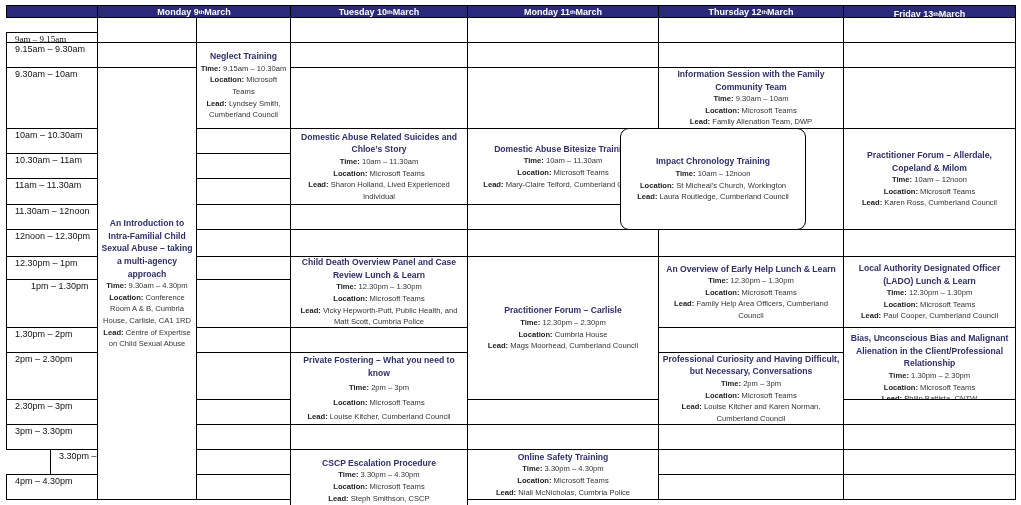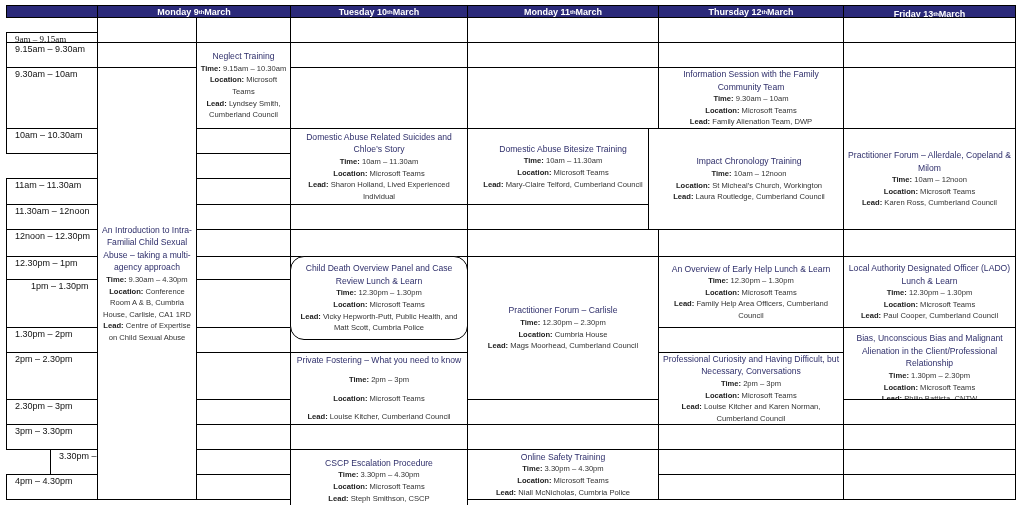--- a/index.html
+++ b/index.html
@@ -7,21 +7,21 @@
          font-family: "Liberation Sans", sans-serif; color: #222; }
   #timetable { position: absolute; left: 0; top: 0; width: 1021px; height: 505px; }
   .cell { position: absolute; box-sizing: border-box; border: 1px solid #000;
           background: #fff; overflow: hidden; }
   .hdr { background: #2b2a7a; color: #fff; font-weight: bold; font-size: 9px;
          display: flex; align-items: center; justify-content: center; border-color: #000; }
   .hdr sup { font-size: 6px; vertical-align: super; line-height: 0; }
   .time { font-size: 9px; padding: 1px 0 0 8px; color: #111; }
   .event { display: flex; flex-direction: column; align-items: center; justify-content: center;
            text-align: center; padding: 1px 3px; font-size: 7.6px; line-height: 11.6px; color: #333; }
-  .event .title { color: #2f2f6b; font-weight: normal; font-size: 8.6px; line-height: 12.6px; }
+  .event .title { color: #2f2f6b; font-weight: bold; font-size: 8.6px; line-height: 12.6px; }
   .event b { color: #222; }
 </style>
 </head>
 <body>
 
 <div id="timetable">
     <div class="cell hdr" style="left: 6px; top: 5px; width: 92px; height: 13px;"></div>
     <div class="cell hdr" style="left: 97px; top: 5px; width: 194px; height: 13px;">
       <span>Monday 9</span>
       <sup>th</sup>
@@ -59,20 +59,21 @@
     <div class="cell " style="left: 290px; top: 42px; width: 178px; height: 26px;"></div>
     <div class="cell " style="left: 467px; top: 42px; width: 192px; height: 26px;"></div>
     <div class="cell " style="left: 658px; top: 42px; width: 186px; height: 26px;"></div>
     <div class="cell " style="left: 843px; top: 42px; width: 173px; height: 26px;"></div>
     <div class="cell time" style="left: 6px; top: 67px; width: 92px; height: 62px;">9.30am – 10am</div>
     <div class="cell " style="left: 290px; top: 67px; width: 178px; height: 62px;"></div>
     <div class="cell " style="left: 467px; top: 67px; width: 192px; height: 62px;"></div>
     <div class="cell " style="left: 843px; top: 67px; width: 173px; height: 62px;"></div>
     <div class="cell time" style="left: 6px; top: 128px; width: 92px; height: 26px;">10am – 10.30am</div>
     <div class="cell " style="left: 196px; top: 128px; width: 95px; height: 26px;"></div>
+    <div class="cell time" style="left: 6px; top: 153px; width: 92px; height: 26px;">10.30am – 11am</div>
     <div class="cell " style="left: 196px; top: 153px; width: 95px; height: 26px;"></div>
     <div class="cell time" style="left: 6px; top: 178px; width: 92px; height: 27px;">11am – 11.30am</div>
     <div class="cell " style="left: 196px; top: 178px; width: 95px; height: 27px;"></div>
     <div class="cell time" style="left: 6px; top: 204px; width: 92px; height: 26px;">11.30am – 12noon</div>
     <div class="cell " style="left: 196px; top: 204px; width: 95px; height: 26px;"></div>
     <div class="cell " style="left: 290px; top: 204px; width: 178px; height: 26px;"></div>
     <div class="cell " style="left: 467px; top: 204px; width: 192px; height: 26px;"></div>
     <div class="cell time" style="left: 6px; top: 229px; width: 92px; height: 28px;">12noon – 12.30pm</div>
     <div class="cell " style="left: 196px; top: 229px; width: 95px; height: 28px;"></div>
     <div class="cell " style="left: 290px; top: 229px; width: 178px; height: 28px;"></div>
@@ -118,21 +119,21 @@
       <div><b>Time:</b> <span>9.15am – 10.30am</span></div>
       <div><b>Location:</b> <span>Microsoft Teams</span></div>
       <div><b>Lead:</b> <span>Lyndsey Smith, Cumberland Council</span></div>
     </div>
     <div class="cell event" style="left: 290px; top: 128px; width: 178px; height: 77px;">
       <span class="title" style="display: block;">Domestic Abuse Related Suicides and Chloe’s Story</span>
       <div><b>Time:</b> <span>10am – 11.30am</span></div>
       <div><b>Location:</b> <span>Microsoft Teams</span></div>
       <div><b>Lead:</b> <span>Sharon Holland, Lived Experienced Individual</span></div>
     </div>
-    <div class="cell event" style="left: 290px; top: 256px; width: 178px; height: 84px; border-radius: 14px;">
+    <div class="cell event" style="left: 290px; top: 256px; width: 178px; height: 72px;">
       <span class="title" style="display: block;">Child Death Overview Panel and Case Review Lunch &amp; Learn</span>
       <div><b>Time:</b> <span>12.30pm – 1.30pm</span></div>
       <div><b>Location:</b> <span>Microsoft Teams</span></div>
       <div><b>Lead:</b> <span>Vicky Hepworth-Putt, Public Health, and Matt Scott, Cumbria Police</span></div>
     </div>
     <div class="cell event" style="left: 290px; top: 352px; width: 178px; height: 73px; justify-content: space-between;">
       <span class="title" style="display: block;">Private Fostering – What you need to know</span>
       <div><b>Time:</b> <span>2pm – 3pm</span></div>
       <div><b>Location:</b> <span>Microsoft Teams</span></div>
       <div><b>Lead:</b> <span>Louise Kitcher, Cumberland Council</span></div>
@@ -160,21 +161,21 @@
       <div><b>Time:</b> <span>3.30pm – 4.30pm</span></div>
       <div><b>Location:</b> <span>Microsoft Teams</span></div>
       <div><b>Lead:</b> <span>Niall McNicholas, Cumbria Police</span></div>
     </div>
     <div class="cell event" style="left: 658px; top: 67px; width: 186px; height: 62px;">
       <span class="title" style="display: block;">Information Session with the Family Community Team</span>
       <div><b>Time:</b> <span>9.30am – 10am</span></div>
       <div><b>Location:</b> <span>Microsoft Teams</span></div>
       <div><b>Lead:</b> <span>Family Alienation Team, DWP</span></div>
     </div>
-    <div class="cell event" style="left: 648px; top: 128px; width: 202px; height: 102px;">
+    <div class="cell event" style="left: 620px; top: 128px; width: 186px; height: 102px; border-radius: 9px;">
       <span class="title" style="display: block;">Impact Chronology Training</span>
       <div><b>Time:</b> <span>10am – 12noon</span></div>
       <div><b>Location:</b> <span>St Micheal’s Church, Workington</span></div>
       <div><b>Lead:</b> <span>Laura Routledge, Cumberland Council</span></div>
     </div>
     <div class="cell event" style="left: 658px; top: 256px; width: 186px; height: 72px;">
       <span class="title" style="display: block;">An Overview of Early Help Lunch &amp; Learn</span>
       <div><b>Time:</b> <span>12.30pm – 1.30pm</span></div>
       <div><b>Location:</b> <span>Microsoft Teams</span></div>
       <div><b>Lead:</b> <span>Family Help Area Officers, Cumberland Council</span></div>

